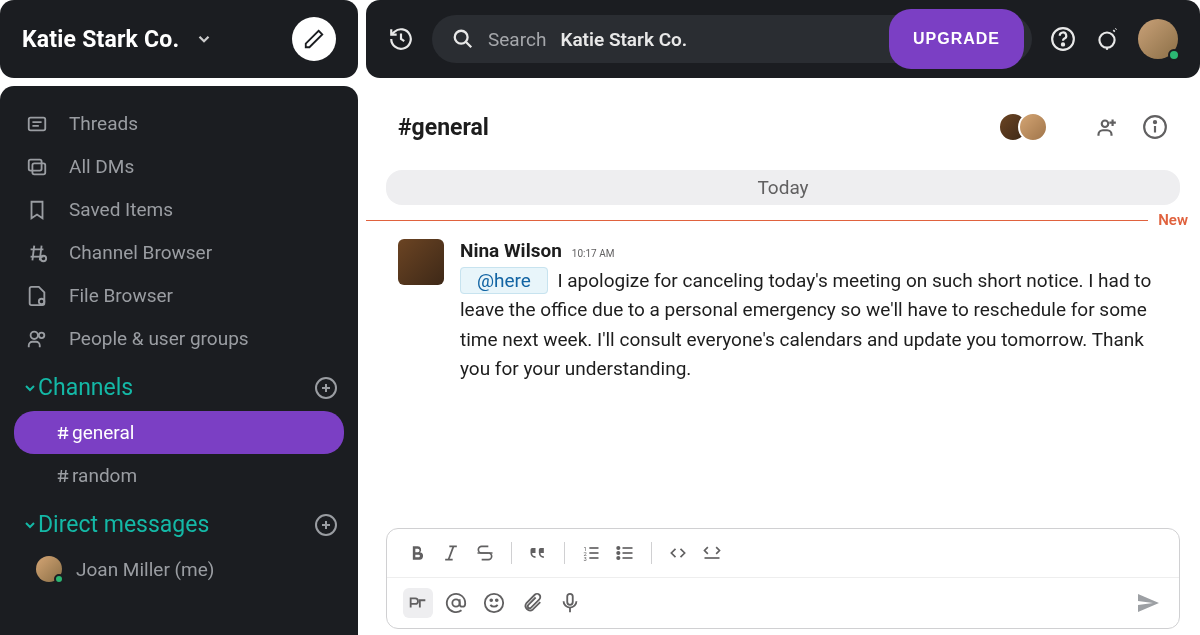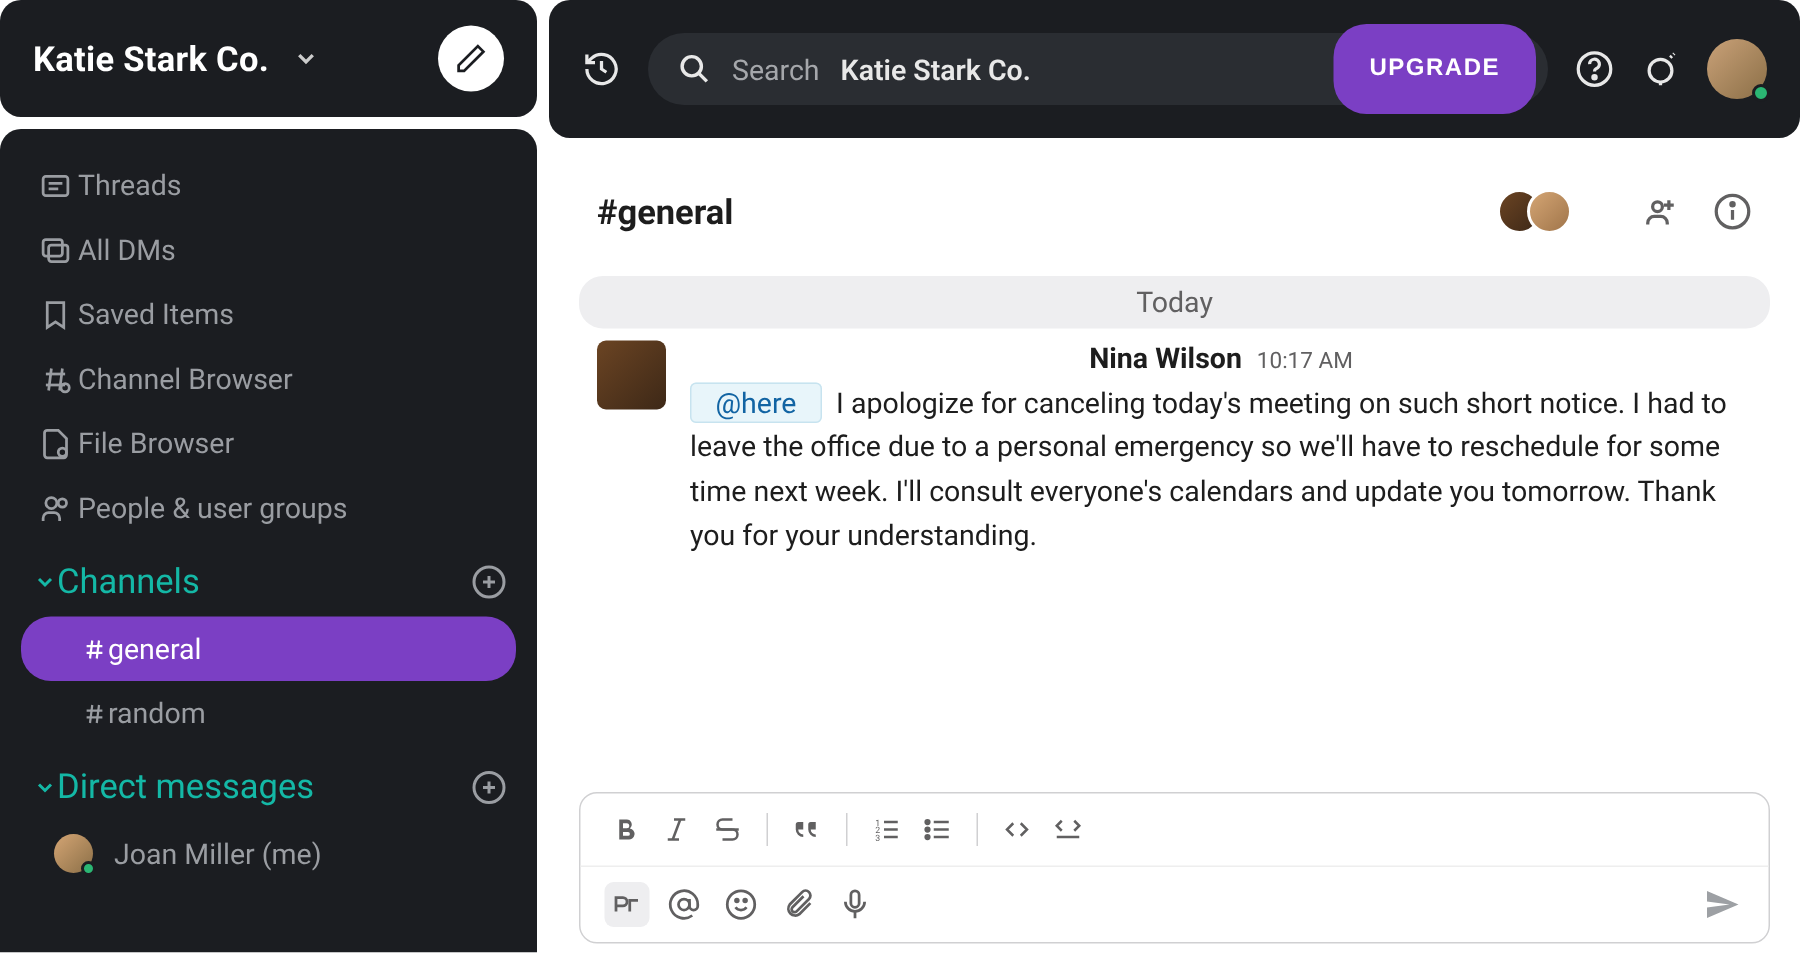--- a/index.html
+++ b/index.html
@@ -52,21 +52,21 @@
 .sidebar-body {
   background: #1b1d21;
   border-radius: 14px 14px 0 0;
   flex: 1;
   padding: 16px 0;
   overflow: hidden;
 }
 .nav-item {
   display: flex;
   align-items: center;
-  gap: 4px;
+  gap: 21px;
   padding: 10px 26px;
   color: #9a9da2;
   font-size: 19px;
   cursor: pointer;
 }
 .nav-item .icon { width: 22px; height: 22px; flex-shrink: 0; }
 .section-header {
   display: flex;
   align-items: center;
   padding: 14px 20px 10px 22px;
@@ -123,21 +123,21 @@
 .main {
   flex: 1;
   display: flex;
   flex-direction: column;
   gap: 8px;
   margin-left: 8px;
 }
 .top-bar {
   background: #1b1d21;
   border-radius: 14px;
-  height: 92px;
+  height: 78px;
   display: flex;
   align-items: center;
   padding: 0 22px;
   gap: 18px;
 }
 .history-icon { color: #e8e8e8; }
 .search-box {
   flex: 1;
   background: #2a2d32;
   border-radius: 24px;
@@ -234,23 +234,23 @@
   padding: 8px 32px 12px 32px;
 }
 .msg-avatar {
   width: 46px;
   height: 46px;
   border-radius: 6px;
   background: linear-gradient(135deg, #6b4423, #3d2817);
   flex-shrink: 0;
 }
 .msg-body { flex:1; }
-.msg-header { display:flex; gap:10px; align-items:baseline;justify-content:center; }
+.msg-header { display:flex; gap:10px; align-items:baseline; }
 .msg-author { font-weight:700; font-size:19px; color:#1d1d1d; }
-.msg-time { font-size:15px; color:#616061; }
+.msg-time { font-size:10px; color:#616061; }
 .msg-text { font-size:19px; color:#1d1d1d; line-height:1.55; margin-top:4px; }
 .mention {
   background:#e8f5fa;
   color:#1264a3;
   border-radius:4px;
   padding:1px 16px;
   border:1px solid #c7e3ef;
 }
 
 .composer {
@@ -491,20 +491,24 @@
               <circle cx="12" cy="12" r="10"></circle>
               <line x1="12" y1="11" x2="12" y2="17"></line>
               <circle cx="12" cy="7.5" r="1" fill="currentColor"></circle>
             </svg>
           </span>
       </div>
     </div>
 
     <div class="date-divider">Today</div>
 
+    <div class="new-line">
+      <hr>
+      <span>New</span>
+    </div>
 
     <div class="message">
       <div class="msg-avatar"></div>
       <div class="msg-body">
         <div class="msg-header">
           <span class="msg-author">Nina Wilson</span>
           <span class="msg-time">10:17 AM</span>
         </div>
         <div class="msg-text">
           <span class="mention">@here</span>&nbsp;

